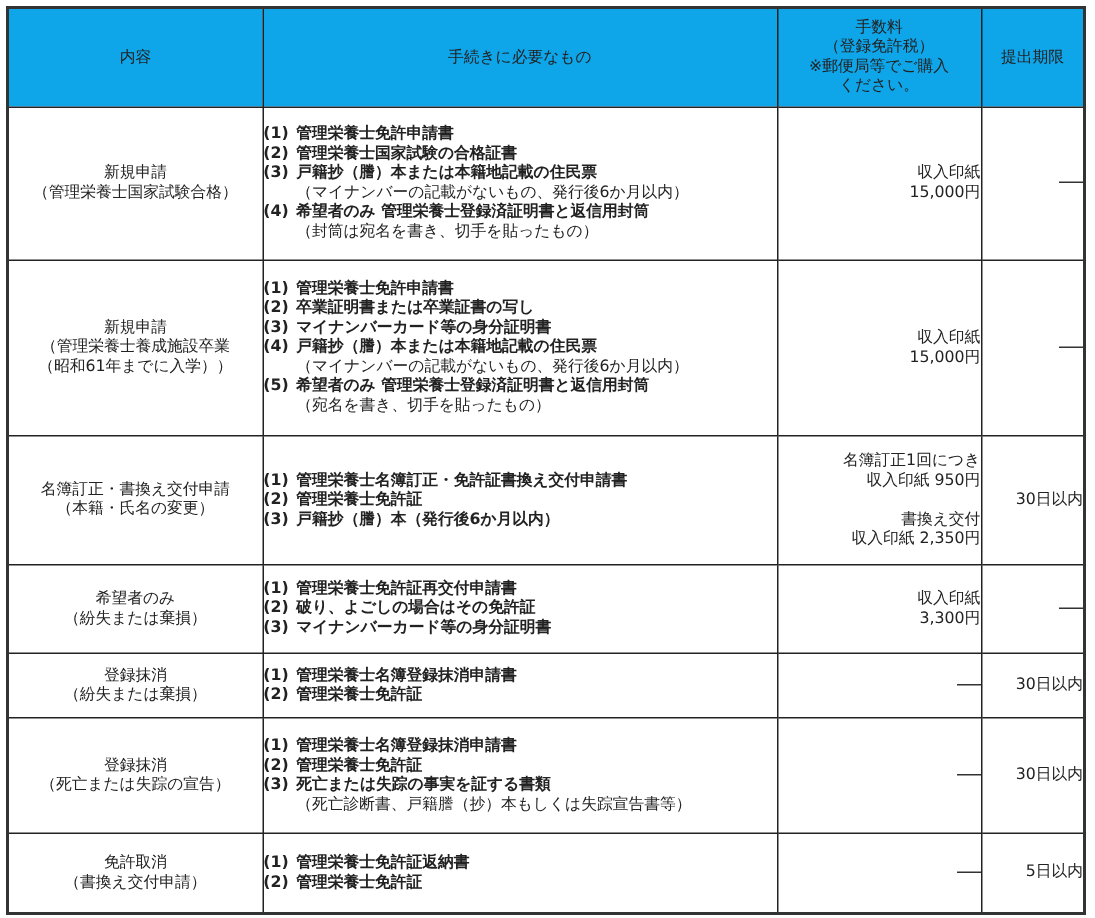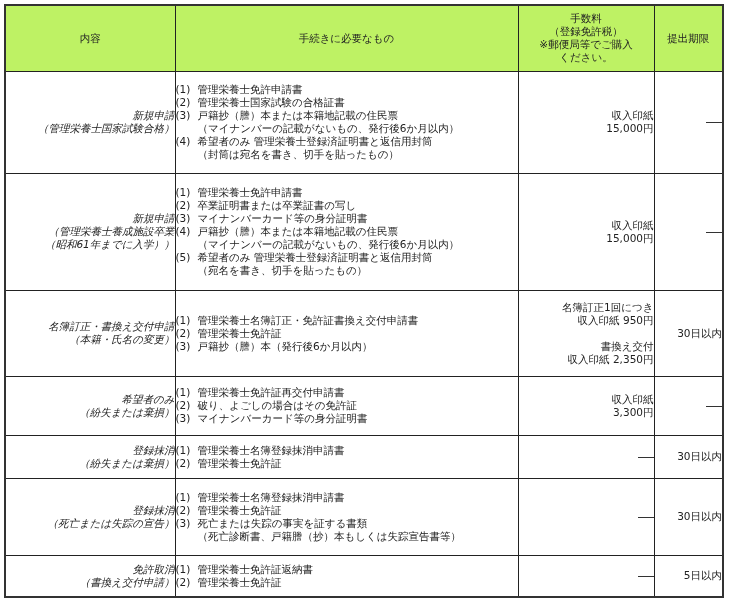--- a/index.html
+++ b/index.html
@@ -5,30 +5,30 @@
   html, body { margin: 0; padding: 0; background: #ffffff; }
   body { width: 730px; height: 612px; position: relative; overflow: hidden;
          font-family: "DejaVu Sans", "Liberation Sans", sans-serif; color: #222; }
   table.proc {
     position: absolute; left: 4px; top: 4px;
     border-collapse: collapse; table-layout: fixed;
     width: 718px; border: 2px solid #333;
     font-size: 10.5px; line-height: 13px;
   }
   table.proc th, table.proc td { border: 1.5px solid #222; padding: 0; vertical-align: middle; }
-  table.proc th { background: #bef264; font-weight: normal; text-align: center; margin-top: 16px; }
+  table.proc th { background: #0ea5e9; font-weight: normal; text-align: center; margin-top: 16px; }
   .col-content { width: 170px; }
   .col-req { width: 343px; }
   .col-fee { width: 136px; }
   .col-deadline { width: 69px; }
-  td.content-cell { text-align: right; font-style: italic; }
+  td.content-cell { text-align: center; }
   td.fee-cell, td.deadline-cell { text-align: right; }
   td.req-cell { padding-left: 8px; text-align: left; }
   .line { display: block; white-space: nowrap; }
-  .req-item { display: block; white-space: nowrap; }
+  .req-item { display: block; white-space: nowrap; font-weight: bold; }
   .req-num { display: inline-block; width: 22px; }
   .req-sub { display: block; white-space: nowrap; padding-left: 22px; }
   .gap { display: block; height: 13px; }
   .dash { display: inline-block; width: 16px; height: 0; border-top: 1.3px solid #333; vertical-align: middle; }
 </style>
 </head>
 <body>
 
 <table class="proc">
   <colgroup>
@@ -152,21 +152,21 @@
       <td class="req-cell">
         <span class="req-item"><span class="req-num">(1)</span><span>管理栄養士名簿登録抹消申請書</span></span>
         <span class="req-item"><span class="req-num">(2)</span><span>管理栄養士免許証</span></span>
         <span class="req-item"><span class="req-num">(3)</span><span>死亡または失踪の事実を証する書類</span></span>
         <span class="req-sub">（死亡診断書、戸籍謄（抄）本もしくは失踪宣告書等）</span>
       </td>
       <td class="fee-cell"><span class="dash"></span></td>
       <td class="deadline-cell">30日以内</td>
     </tr>
 
-    <tr style="height:42px">
+    <tr style="height:54px">
       <td class="content-cell">
         <span class="line">免許取消</span>
         <span class="line">（書換え交付申請）</span>
       </td>
       <td class="req-cell">
         <span class="req-item"><span class="req-num">(1)</span><span>管理栄養士免許証返納書</span></span>
         <span class="req-item"><span class="req-num">(2)</span><span>管理栄養士免許証</span></span>
       </td>
       <td class="fee-cell"><span class="dash"></span></td>
       <td class="deadline-cell">5日以内</td>

